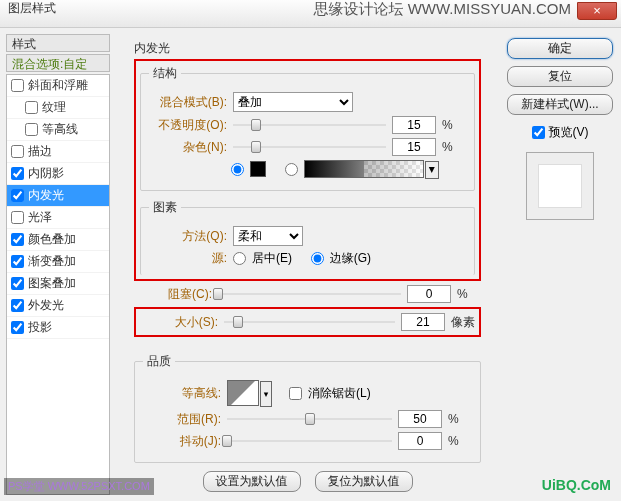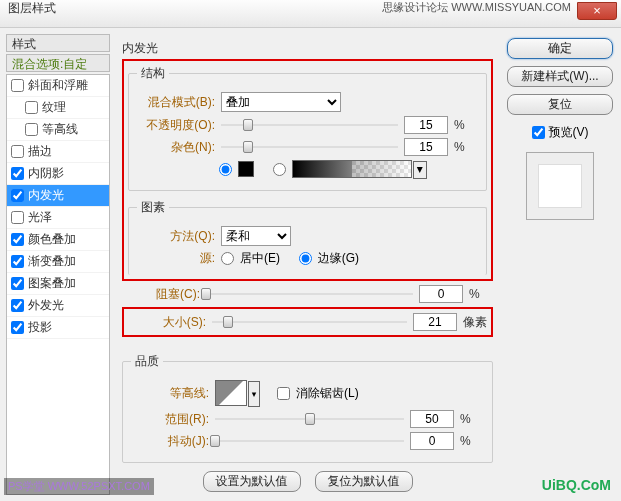--- a/index.html
+++ b/index.html
@@ -1,21 +1,21 @@
 <!DOCTYPE html>
 <html><head>
 <meta charset="utf-8">
 <style>
 * { box-sizing: border-box; margin: 0; padding: 0; font-family: "Microsoft YaHei", SimSun, sans-serif; font-size: 12px; }
 body { background: #f0f0f0; width: 621px; height: 501px; overflow: hidden; position: relative; }
 .titlebar { height: 28px; background: linear-gradient(#fdfdfd,#e8e8e8); border-bottom: 1px solid #ccc; display: flex; padding: 0 8px; position: relative; }
 .titlebar .title { color: #333; }
-.titlebar .watermark { position: absolute; right: 50px; color: #555; font-size: 11px; }
+.titlebar .watermark { position: absolute; right: 50px; color: #555; font-size: 15px; }
 .close-btn { position: absolute; right: 4px; top: 2px; width: 40px; height: 18px; background: linear-gradient(#d96a5f,#c8402f); color: #fff; text-align: center; border-radius: 0 0 3px 3px; border: 1px solid #a03020; line-height: 16px; font-size: 13px; }
-.dialog-body { display: flex; height: calc(100% - 28px); padding: 6px; gap: 6px; }
+.dialog-body { display: flex; height: calc(100% - 28px); padding: 6px; gap: 18px; }
 .sidebar { width: 104px; display: flex; flex-direction: column; gap: 2px; }
 .sidebar-title { height: 18px; background: #e8e8e8; border: 1px solid #bbb; padding: 1px 5px; color: #333; }
 .sidebar-sub { height: 18px; background: #e8e8e8; border: 1px solid #bbb; padding: 1px 5px; color: #4d7c0f; }
 .style-list { border: 1px solid #bbb; background: #fff; flex: 1; overflow: auto; }
 .style-item { display: flex; align-items: center; padding: 2px 4px; gap: 4px; color: #333; border-bottom: 1px solid #f2f2f2; }
 .style-item input { margin: 0; }
 .style-item.indent { padding-left: 18px; }
 .style-item.selected { background: #3399ff; color: #fff; }
 .center { flex: 1; background: #f0f0f0; padding: 4px 6px; overflow: hidden; }
 .section-title { color: #333; margin: 2px 0 2px 0; }
@@ -222,22 +222,22 @@
     </fieldset>
 
     <div class="bottom-btns">
       <button class="btn">设置为默认值</button>
       <button class="btn">复位为默认值</button>
     </div>
   </div>
 
   <div class="rightcol">
     <button class="btn primary">确定</button>
+    <button class="btn">复位</button>
     <button class="btn">新建样式(W)...</button>
-    <button class="btn">复位</button>
     <div class="preview-check">
       <input type="checkbox" checked="" style="">
       <span>预览(V)</span>
     </div>
     <div class="preview-box">
       <div class="preview-inner"></div>
     </div>
   </div>
 
 </div>

